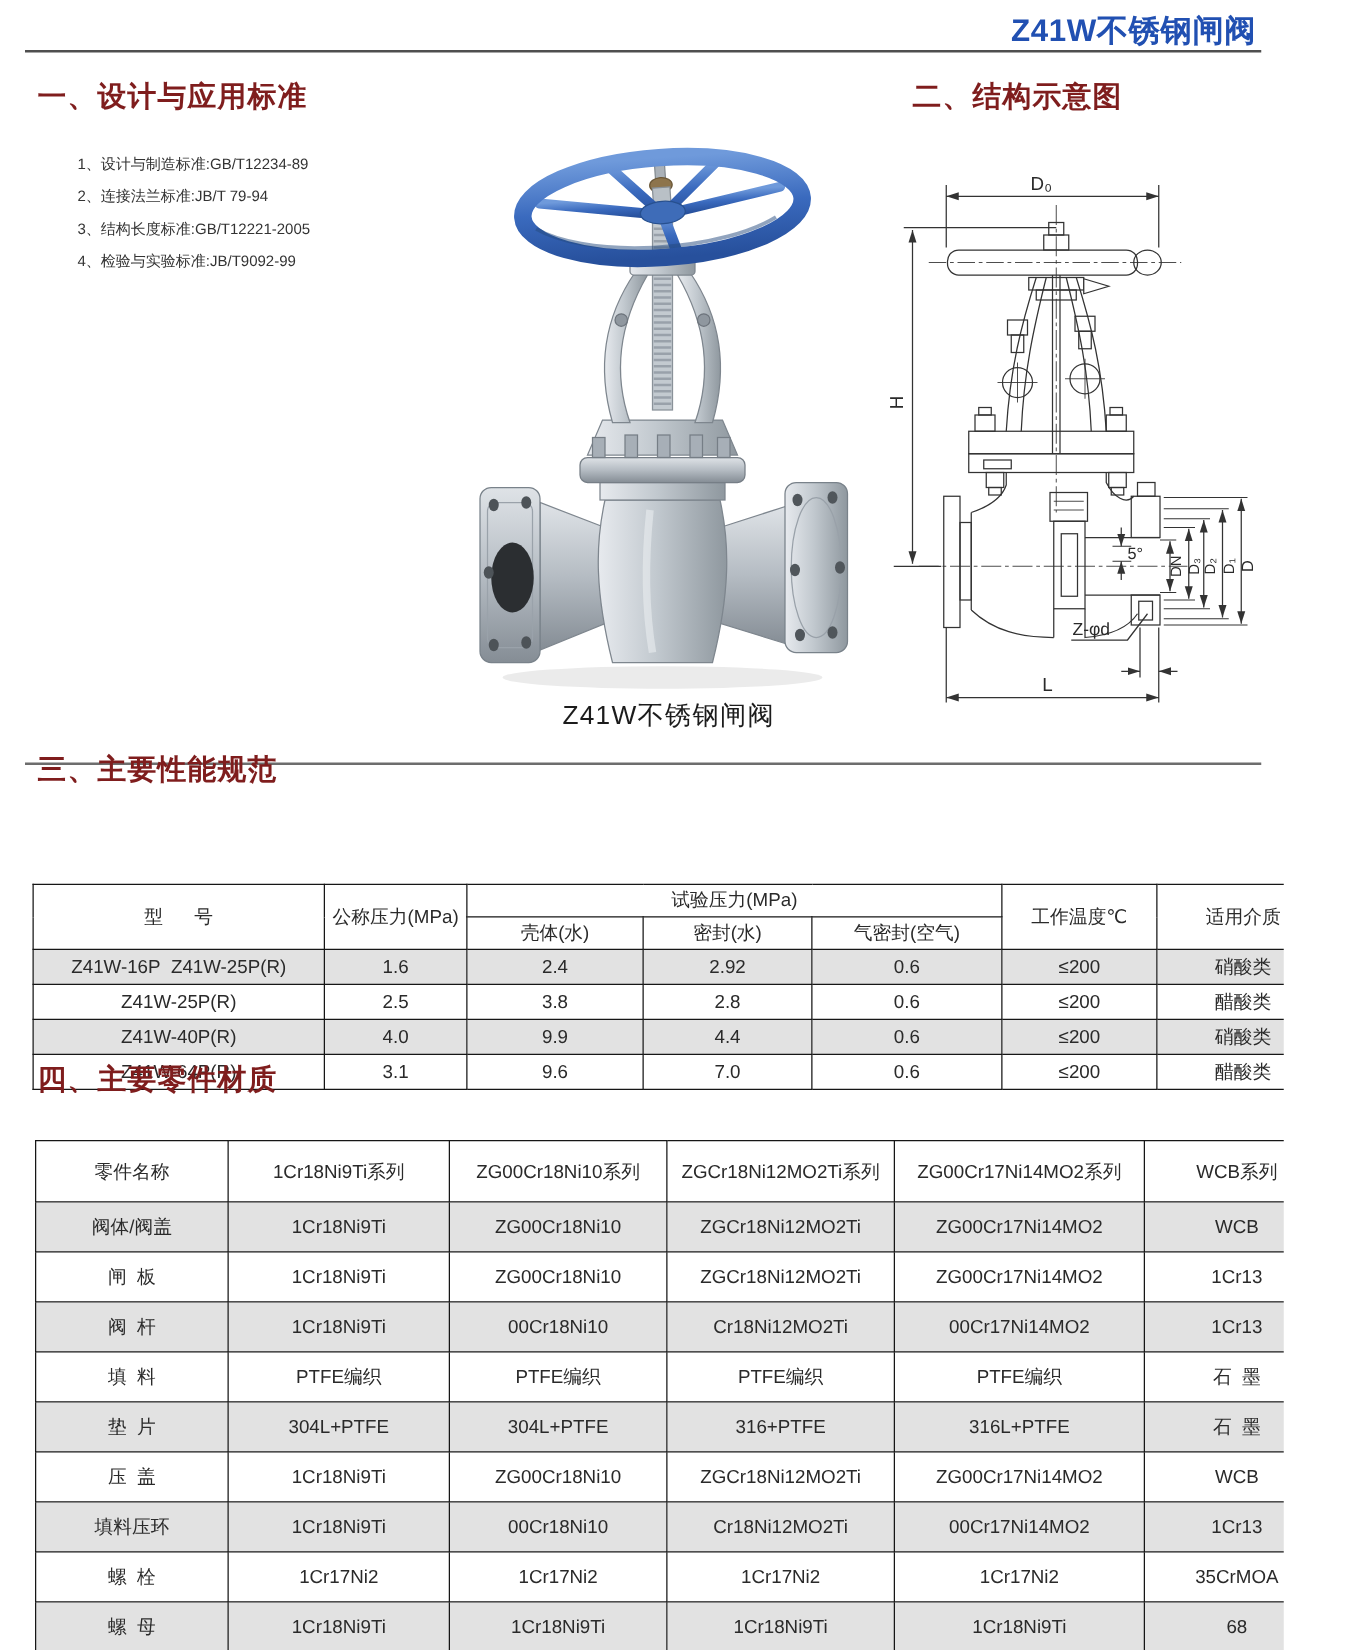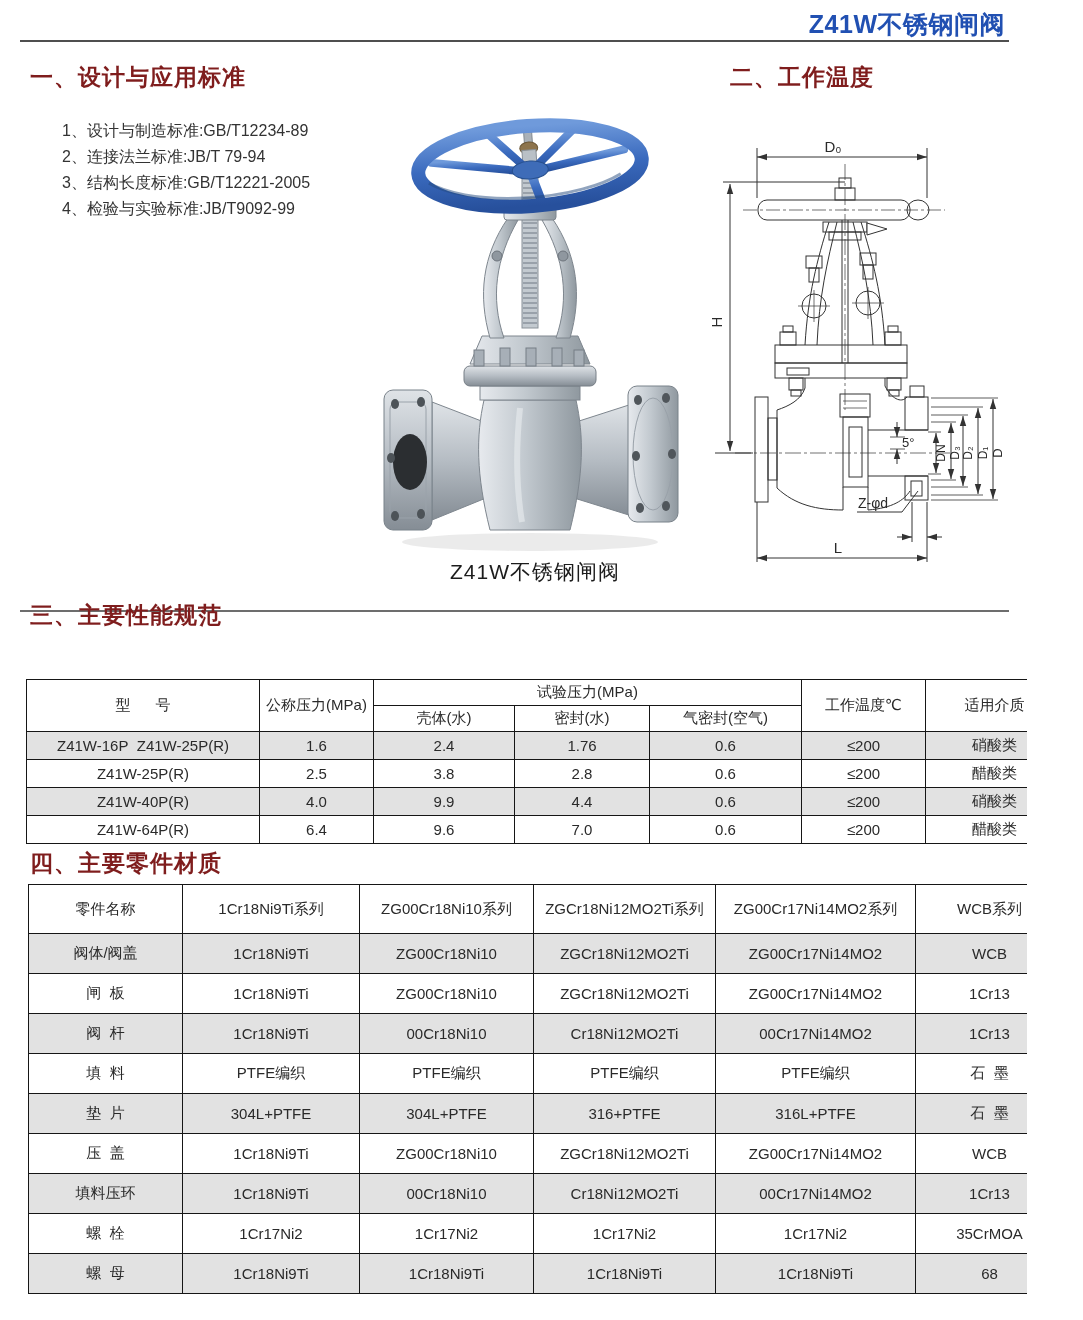--- a/index.html
+++ b/index.html
@@ -3,44 +3,44 @@
 <meta charset="utf-8">
 <style>
   html,body{margin:0;padding:0;background:#ffffff;}
   .page{position:relative;width:1027px;height:1320px;background:#ffffff;overflow:hidden;
         font-family:"Liberation Sans","DejaVu Sans",sans-serif;color:#2a2a2a;}
   .abs{position:absolute;}
   .page-title{top:8px;right:22px;font-size:25px;font-weight:bold;color:#2150b2;letter-spacing:.5px;}
   .rule{left:20px;right:18px;height:2px;background:#4f4f4f;}
   .rule2{left:20px;right:18px;height:2px;background:#6d6d6d;}
   .sec-title{font-size:23px;font-weight:bold;color:#7f1d1d;letter-spacing:1px;}
-  .standards{left:62px;top:118px;font-size:16px;line-height:26px;color:#333;}
+  .standards{left:62px;top:118px;font-size:12px;line-height:26px;color:#333;}
   .caption{left:370px;top:558px;width:330px;text-align:center;font-size:21px;color:#1c1c1c;letter-spacing:1px;}
-  table{border-collapse:collapse;table-layout:fixed;background:#fff;}
+  table{border-collapse:collapse;table-layout:fixed;background:#fff;margin-top:28px;}
   th,td{border:1px solid #161616;text-align:center;vertical-align:middle;
         font-size:15px;font-weight:normal;color:#2a2a2a;overflow:hidden;white-space:nowrap;}
   .perf-table{left:26px;top:679px;width:1037px;}
   .perf-table th{height:23px;}
   .perf-table td{height:25px;}
   .mat-table{left:28px;top:884px;width:1035px;}
   .mat-table th{height:46px;}
   .mat-table td{height:37px;text-align:center;}
   tbody tr:nth-child(odd) td{background:#e2e2e2;}
   svg text{font-family:"Liberation Sans","DejaVu Sans",sans-serif;fill:#2a2a2a;}
 </style>
 </head>
 <body>
 
 <div class="page">
 
   <div class="abs page-title">Z41W不锈钢闸阀</div>
   <div class="abs rule" style="top:40px;"></div>
 
   <div class="abs sec-title" style="left:30px;top:62px;">一、设计与应用标准</div>
-  <div class="abs sec-title" style="left:730px;top:62px;">二、工作温度</div>
+  <div class="abs sec-title" style="left:730px;top:62px;">二、结构示意图</div>
 
   <div class="abs standards">
       <div>1、设计与制造标准:GB/T12234-89</div>
       <div>2、连接法兰标准:JB/T 79-94</div>
       <div>3、结构长度标准:GB/T12221-2005</div>
       <div>4、检验与实验标准:JB/T9092-99</div>
     </div>
 
   <svg class="abs" style="left:370px;top:106px;" width="330" height="460" viewBox="0 0 330 460">
     <defs>
@@ -300,21 +300,21 @@
         <th>壳体(水)</th>
         <th>密封(水)</th>
         <th>气密封(空气)</th>
       </tr>
     </thead>
     <tbody>
         <tr>
           <td>Z41W-16P&nbsp;&nbsp;Z41W-25P(R)</td>
           <td>1.6</td>
           <td>2.4</td>
-          <td>1.76</td>
+          <td>2.92</td>
           <td>0.6</td>
           <td>≤200</td>
           <td>硝酸类</td>
         </tr>
         <tr>
           <td>Z41W-25P(R)</td>
           <td>2.5</td>
           <td>3.8</td>
           <td>2.8</td>
           <td>0.6</td>
@@ -325,21 +325,21 @@
           <td>Z41W-40P(R)</td>
           <td>4.0</td>
           <td>9.9</td>
           <td>4.4</td>
           <td>0.6</td>
           <td>≤200</td>
           <td>硝酸类</td>
         </tr>
         <tr>
           <td>Z41W-64P(R)</td>
-          <td>6.4</td>
+          <td>3.1</td>
           <td>9.6</td>
           <td>7.0</td>
           <td>0.6</td>
           <td>≤200</td>
           <td>醋酸类</td>
         </tr>
       </tbody>
   </table>
 
   <div class="abs sec-title" style="left:30px;top:848px;">四、主要零件材质</div>

